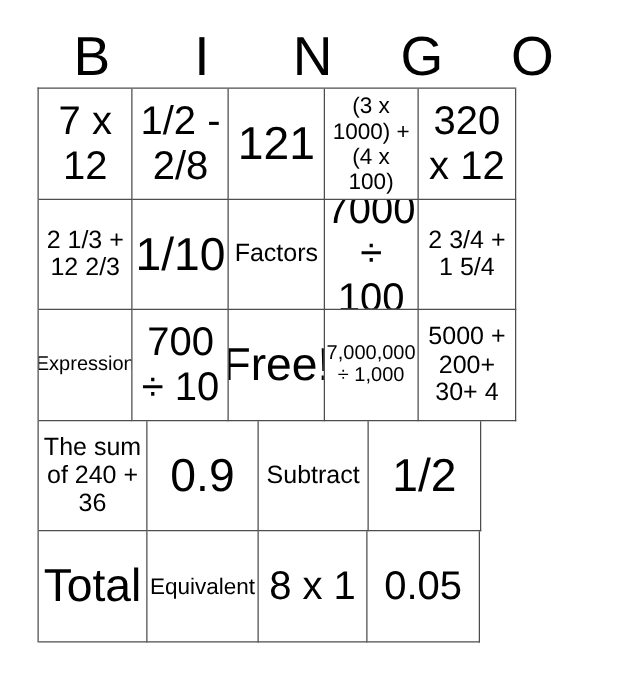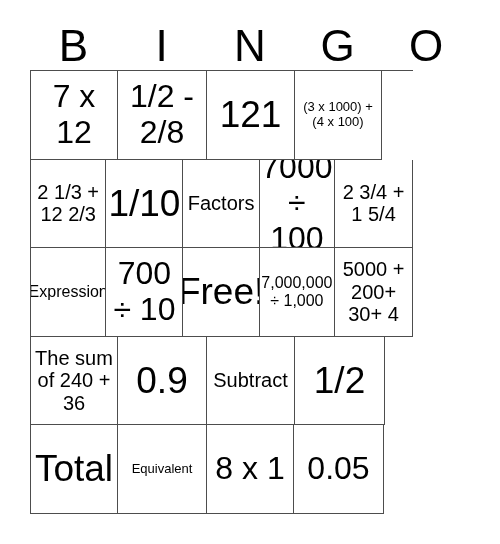--- a/index.html
+++ b/index.html
@@ -80,21 +80,21 @@
     word-wrap: break-word;
   }
   .col-0 { width: 87px; }
   .col-1 { width: 89px; }
   .col-2 { width: 88px; }
   .col-3 { width: 87px; }
   .col-4 { width: 90px; }
 
   
   .fs-xs  { font-size: 16px; }
-  .fs-s   { font-size: 13px; }
+  .fs-s   { font-size: 18px; }
   .fs-m   { font-size: 20px; }
   .fs-xl  { font-size: 32px; }
   .fs-xxl { font-size: 37px; }
 </style>
 </head>
 <body>
 
 <div class="card">
 
   <div class="header-row">
@@ -105,20 +105,21 @@
     <div class="header-cell hc-4">O</div>
   </div>
 
   <div class="grid">
 
     <div class="grid-row">
       <div class="cell col-0 fs-xl">7 x 12</div>
       <div class="cell col-1 fs-xl">1/2 - 2/8</div>
       <div class="cell col-2 fs-xxl">121</div>
       <div class="cell col-3 fs-s">(3 x 1000) + (4 x 100)</div>
+      <div class="cell col-4 fs-xl">320 x 12</div>
     </div>
 
     <div class="grid-row">
       <div class="cell col-0 fs-m">2 1/3 + 12 2/3</div>
       <div class="cell col-1 fs-xxl">1/10</div>
       <div class="cell col-2 fs-m">Factors</div>
       <div class="cell col-3 fs-xl">7000 ÷ 100</div>
       <div class="cell col-4 fs-m">2 3/4 + 1 5/4</div>
     </div>
 

